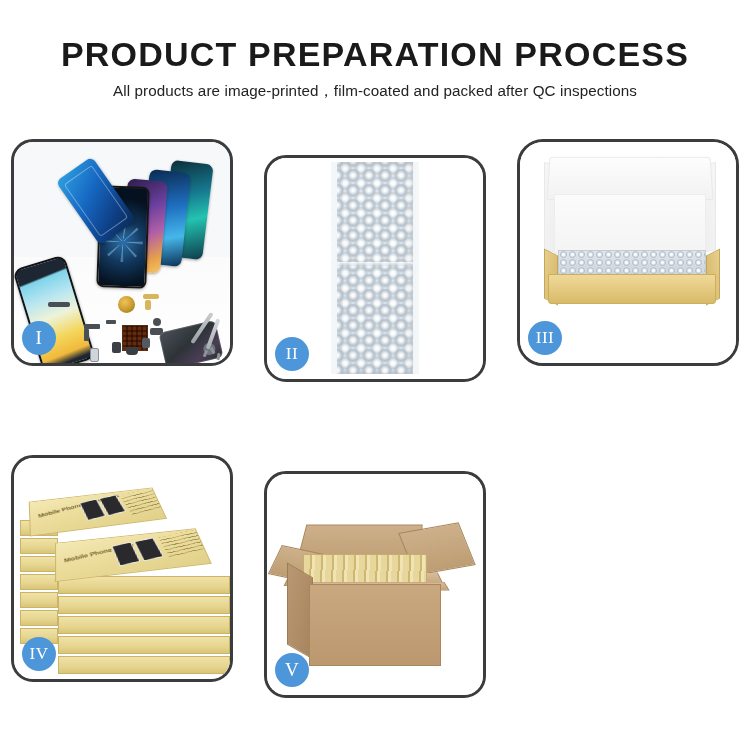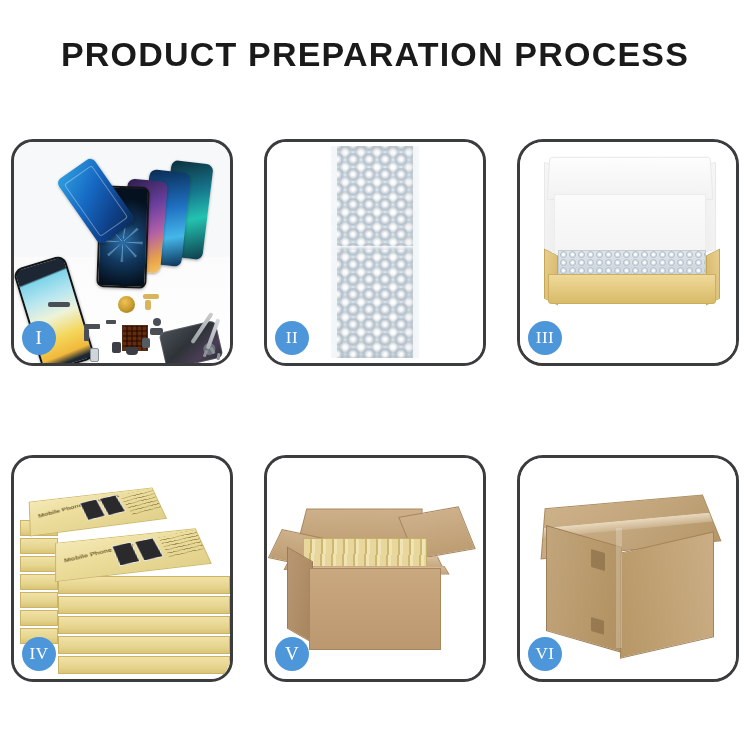--- a/index.html
+++ b/index.html
@@ -63,21 +63,21 @@
     height: 227px;
     border: 3px solid #3b3c3e;
     border-radius: 22px;
     background: #fdfdfd;
     box-sizing: border-box;
     overflow: hidden;
   }
   .panel.r1 { top: 0; }
   .panel.r2 { top: 316px; }
   .panel.c1 { left: 0; }
-  .panel.c2 { left: 253px; }
+  .panel.c2 { left: 253px; margin-top: 16px; }
   .panel.c3 { left: 506px; border-radius: 26px; }
 
   .panel-inner {
     position: absolute;
     inset: 0;
     overflow: hidden;
     border-radius: 19px;
   }
 
   
@@ -454,20 +454,21 @@
     background: rgba(255,255,255,.22);
   }
 </style>
 </head>
 <body>
 
 <div id="page">
 
   <div class="header">
     <div class="title">PRODUCT PREPARATION PROCESS</div>
+    <div class="subtitle">All products are image-printed，film-coated and packed after QC inspections</div>
   </div>
 
   <div class="grid">
 
     <div class="panel r1 c1">
       <div class="panel-inner">
         <div class="p1bg"></div>
 
         <div class="phone ph-teal"></div>
         <div class="phone ph-blue"></div>
@@ -571,30 +572,15 @@
         <div class="flap flap-left"></div>
         <div class="carton-rim"></div>
         <div class="carton-goods"></div>
         <div class="flap flap-front-fold"></div>
         <div class="carton-side"></div>
         <div class="carton-body"></div>
       </div>
       <div class="badge">V</div>
     </div>
 
-    <div class="panel r2 c3">
-      <div class="panel-inner">
-        <div class="p6bg"></div>
-        <div class="box6-top">
-          <div class="box6-tape"></div>
-        </div>
-        <div class="box6-left">
-          <div class="box6-notch" style="left:44px;top:10px;width:14px;height:18px;"></div>
-          <div class="box6-notch" style="left:44px;top:78px;width:13px;height:14px;"></div>
-        </div>
-        <div class="box6-right"></div>
-        <div class="box6-shadowtape"></div>
-      </div>
-      <div class="badge wide">VI</div>
-    </div>
 
   </div>
 </div>
 
 </body></html>

